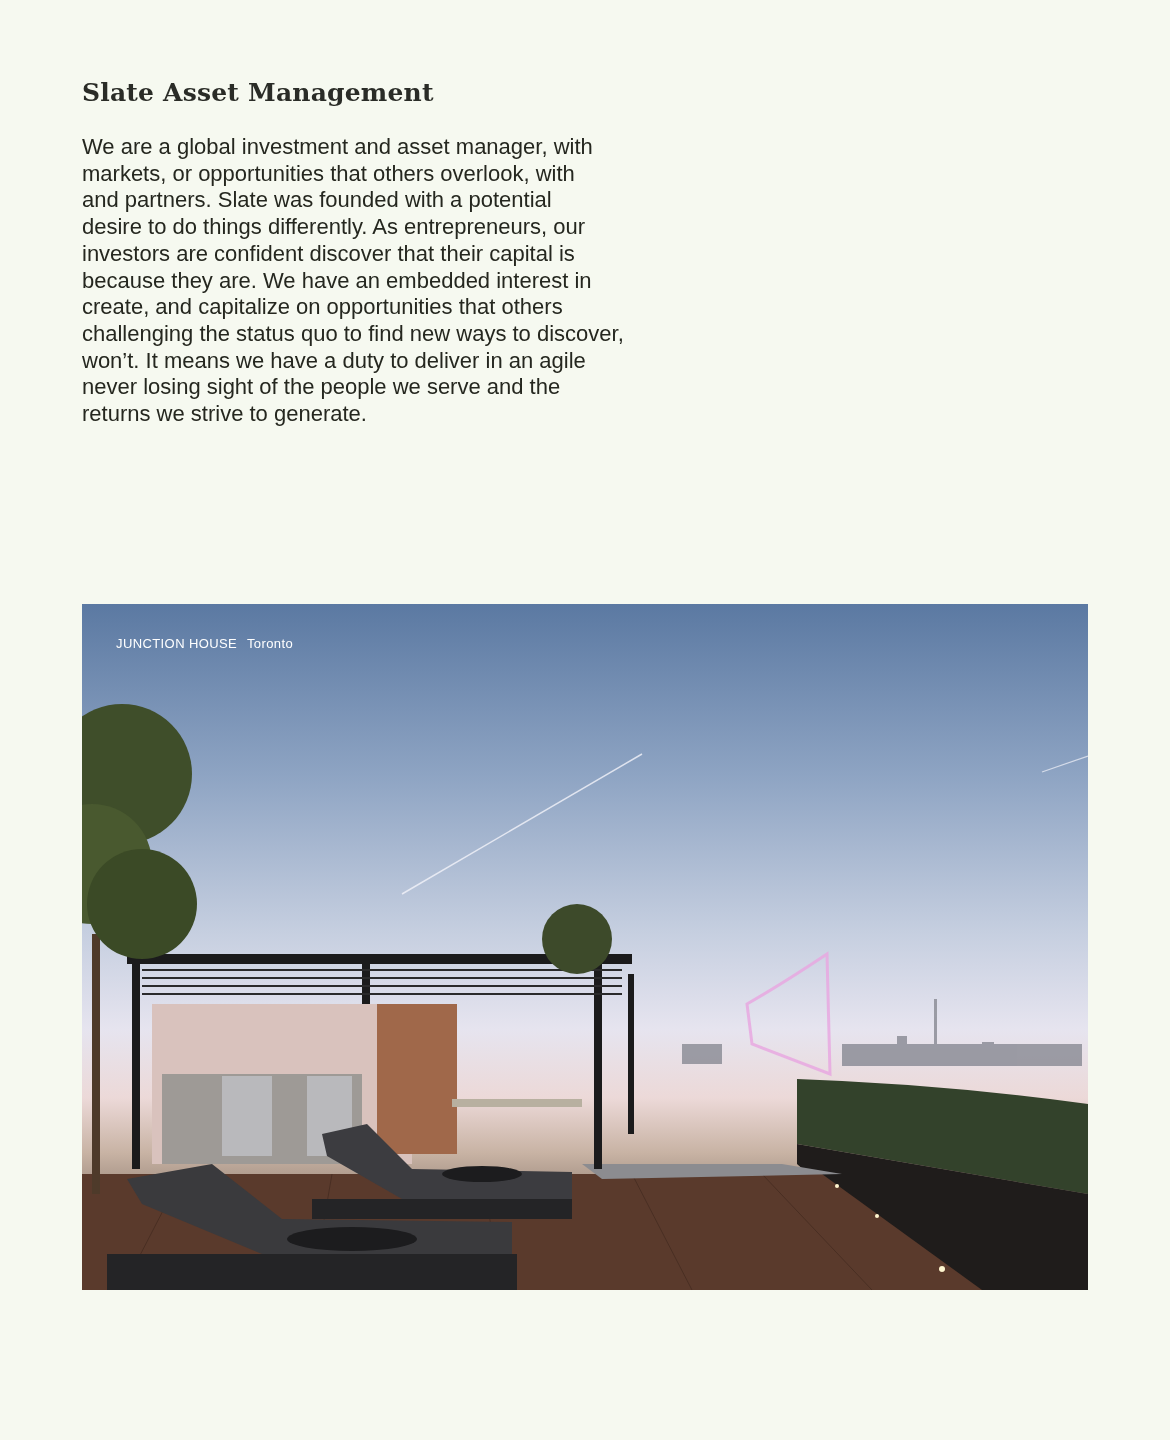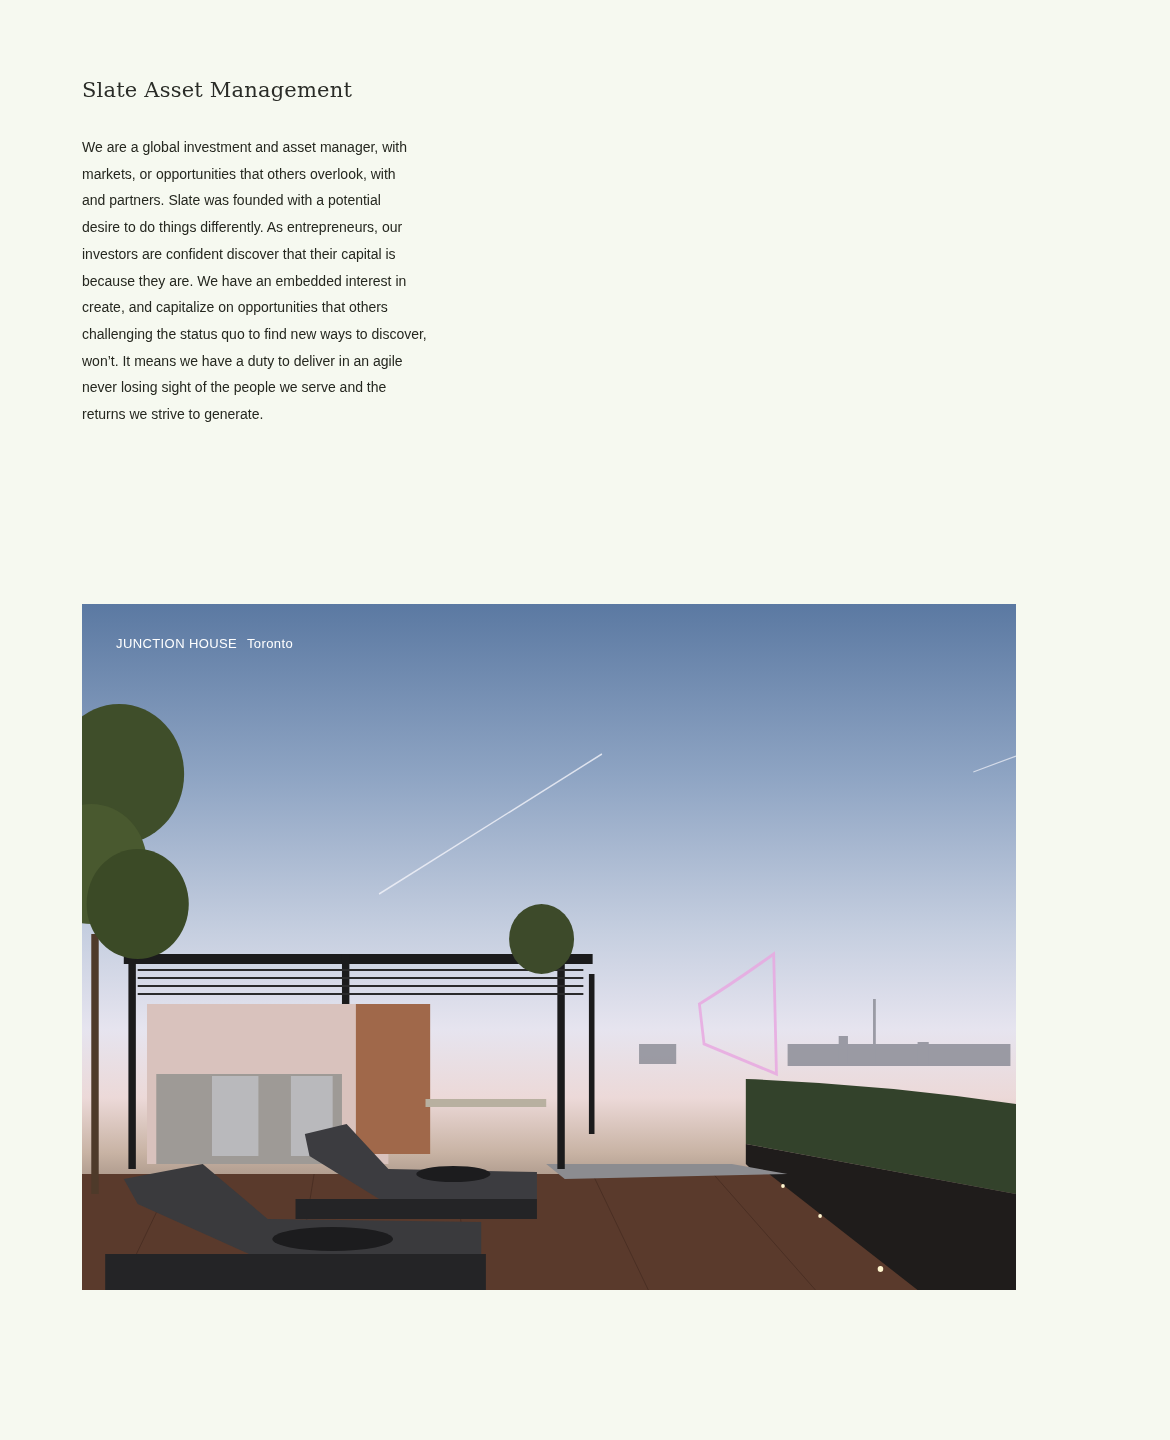--- a/index.html
+++ b/index.html
@@ -4,32 +4,32 @@
 <style>
   html, body { margin: 0; padding: 0; }
   body {
     width: 1170px; height: 1440px; background: #f6f9f0;
     position: relative; overflow: hidden;
     color: #1f211d;
   }
   .title {
     position: absolute; left: 82px; top: 78px;
     font-family: "DejaVu Serif", "Liberation Serif", serif;
-    font-size: 21px; font-weight: 400; letter-spacing: 0.2px;
+    font-size: 25px; font-weight: 700; letter-spacing: 0.2px;
     color: #2a2c27; margin: 0;
   }
   .intro {
     position: absolute; left: 82px; top: 134px; width: 520px;
     font-family: "Liberation Sans", sans-serif;
-    font-size: 14px; line-height: 26.7px; color: #25271f;
+    font-size: 22px; line-height: 26.7px; color: #25271f;
     margin: 0;
   }
   .intro span { display: block; white-space: nowrap; }
   .hero {
-    position: absolute; left: 82px; top: 604px; width: 934px; height: 686px;
+    position: absolute; left: 82px; top: 604px; width: 1006px; height: 686px;
     overflow: hidden;
     background: linear-gradient(180deg, #5b79a2 0%, #8ea4c3 25%, #c6cfe0 48%, #e6e4ef 62%, #ecd9d8 72%, #c8b3a4 80%, #3b2c25 100%);
   }
   .caption {
     position: absolute; left: 34px; top: 32px;
     font-family: "Liberation Sans", sans-serif; font-size: 13px; color: #ffffff;
     letter-spacing: 0.4px;
   }
   .caption .name { margin-right: 6px; }
   .scene { position: absolute; left: 0; top: 0; width: 100%; height: 100%; }

